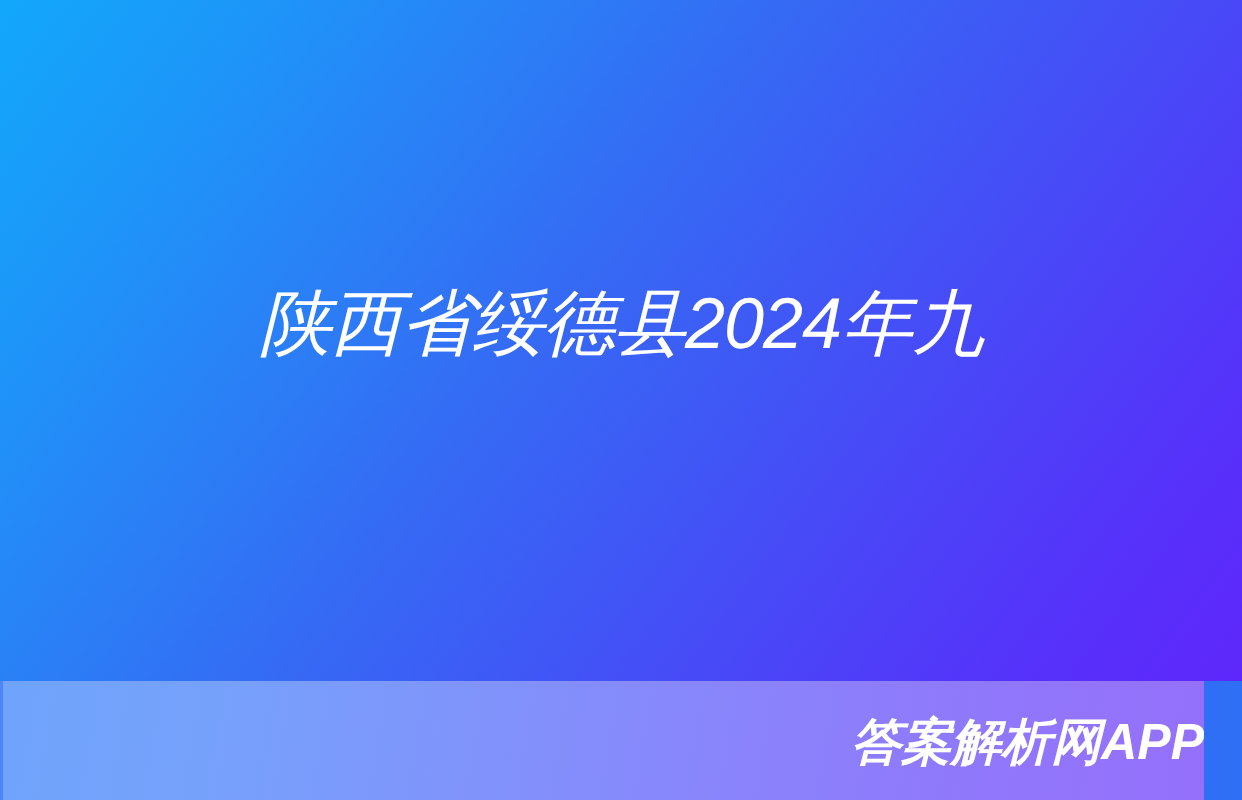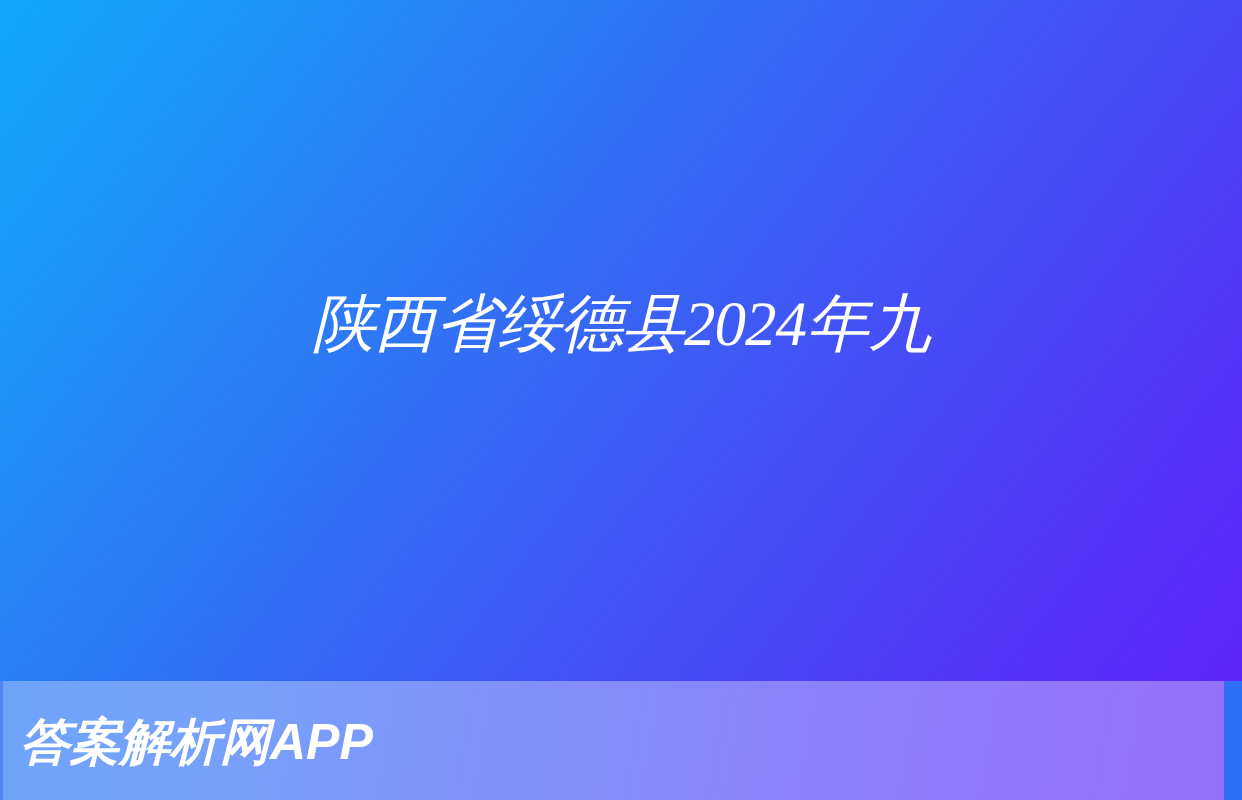--- a/index.html
+++ b/index.html
@@ -52,22 +52,22 @@
     justify-content: center;
     padding-bottom: 34px;
     box-sizing: border-box;
   }
 
   .title-line {
     display: block;
     width: 100%;
     text-align: center;
     color: #ffffff;
-    font-family: Liberation Serif, serif;
-    font-size: 63px;
+    font-family: Liberation Sans, sans-serif;
+    font-size: 72px;
     line-height: 148px;
     font-weight: 500;
     font-style: italic;
     letter-spacing: -1px;
     white-space: nowrap;
     text-rendering: geometricPrecision;
   }
 
   
   .footer {
@@ -79,23 +79,22 @@
     background:
       linear-gradient(100deg,
         #6FA4FB 0%,
         #76A1FB 18%,
         #8093FB 40%,
         #8A83FB 62%,
         #9077FB 82%,
         #9570FA 100%);
     display: flex;
     align-items: center;
-    justify-content: flex-start;
+    justify-content: flex-end;
     overflow: hidden;
-    padding-left: 20px;
   }
 
   .footer-edge {
     position: absolute;
     left: 0;
     top: 0;
     width: 3px;
     height: 119px;
     background: #4E86F8;
   }

